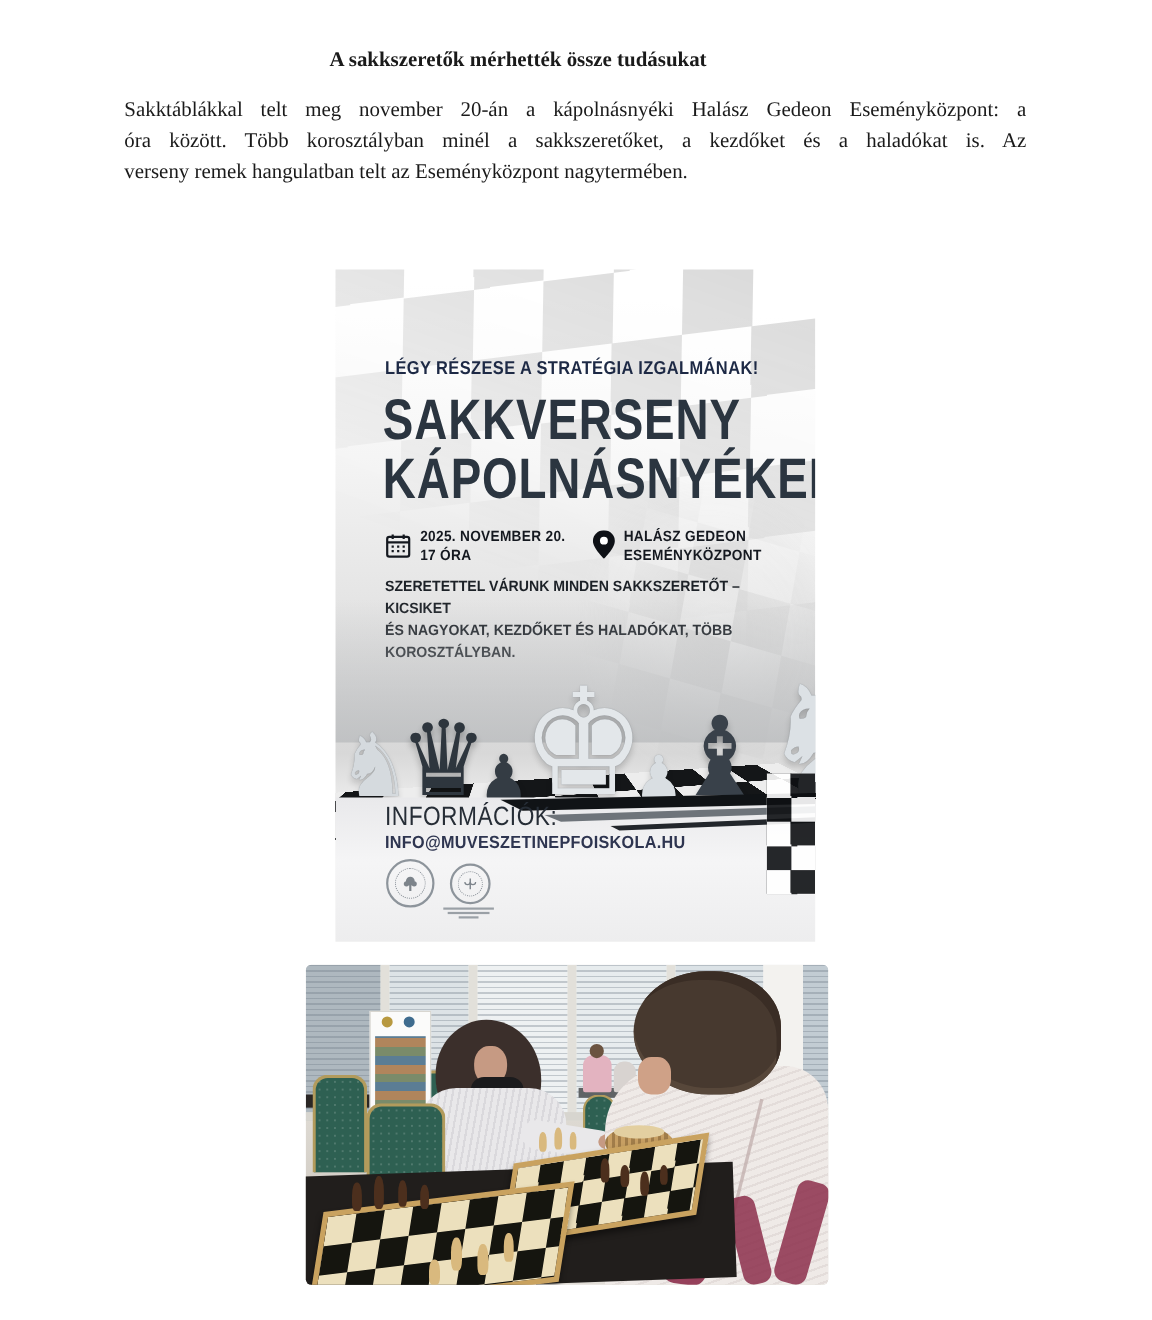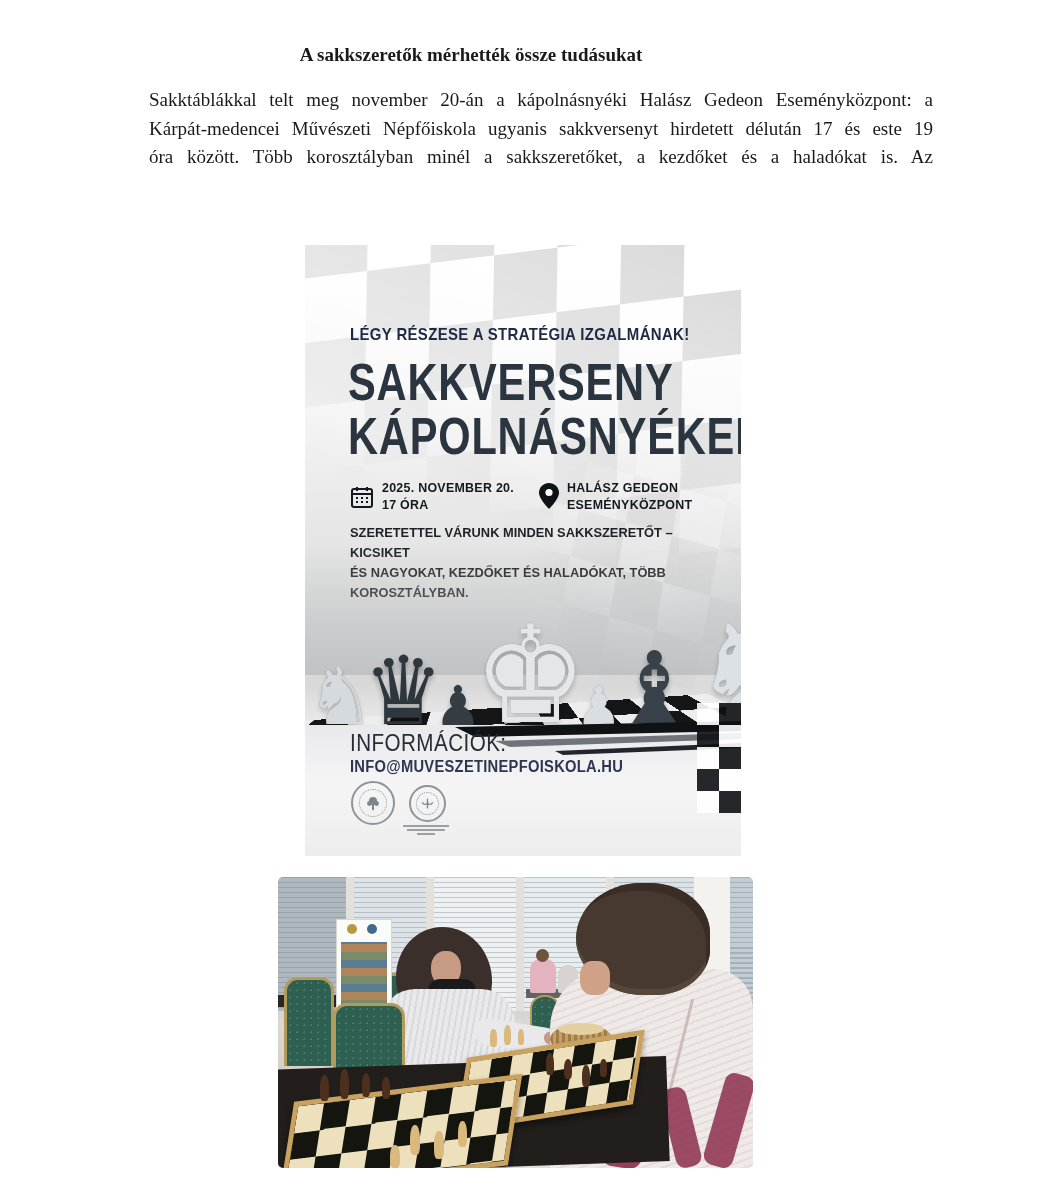--- a/index.html
+++ b/index.html
@@ -4,21 +4,21 @@
 <style>
   html,body{margin:0;padding:0;background:#ffffff;}
   .page{position:relative;width:1047px;height:1200px;background:#ffffff;overflow:hidden;
         font-family:"Liberation Serif", serif;color:#1a1a1a;}
 
   
   .doc-title{position:absolute;left:0;top:44px;width:942px;text-align:center;
              font-size:19px;font-weight:bold;}
   .doc-paragraph{position:absolute;left:113px;top:86px;width:820px;font-size:19px;
                  line-height:28.5px;}
-  .pline{text-align:justify;text-align-last:justify;white-space:normal;margin-left:36px;}
+  .pline{text-align:justify;text-align-last:justify;white-space:normal;}
   .pline.last{text-align:justify;text-align-last:left;}
 
   
   .poster{position:absolute;left:305px;top:245px;width:436px;height:611px;overflow:hidden;
           background:linear-gradient(180deg,#ffffff 0%,#f2f2f2 30%,#e3e3e3 52%,#d8d8d8 72%,#efefef 80%);
           font-family:"Liberation Sans", sans-serif;}
   .checker-warp{position:absolute;left:-70px;top:-60px;width:640px;height:420px;
           background-image:repeating-conic-gradient(#d5d5d5 0% 25%,#ffffff 0% 50%);
           background-size:128px 128px;
           transform:rotate(-7deg) skewX(-8deg);
@@ -98,22 +98,22 @@
 </style>
 </head>
 <body>
 
 <div class="page">
 
   <div class="doc-title">A sakkszeretők mérhették össze tudásukat</div>
 
   <div class="doc-paragraph">
     <div class="pline">Sakktáblákkal telt meg november 20-án a kápolnásnyéki Halász Gedeon Eseményközpont: a</div>
-    <div class="pline">Kárpát-medencei Művészeti Népfőiskola ugyanis sakkversenyt hirdetett délután 17 és este 19</div>
     <div class="pline">óra között. Több korosztályban minél a sakkszeretőket, a kezdőket és a haladókat is. Az</div>
+    <div class="pline last">verseny remek hangulatban telt az Eseményközpont nagytermében.</div>
   </div>
 
   <div class="poster">
     <div class="checker-warp"></div>
     <div class="checker-warp2"></div>
 
     <div class="poster-tagline">
       <span class="condensed">LÉGY RÉSZESE A STRATÉGIA IZGALMÁNAK!</span>
     </div>
 

